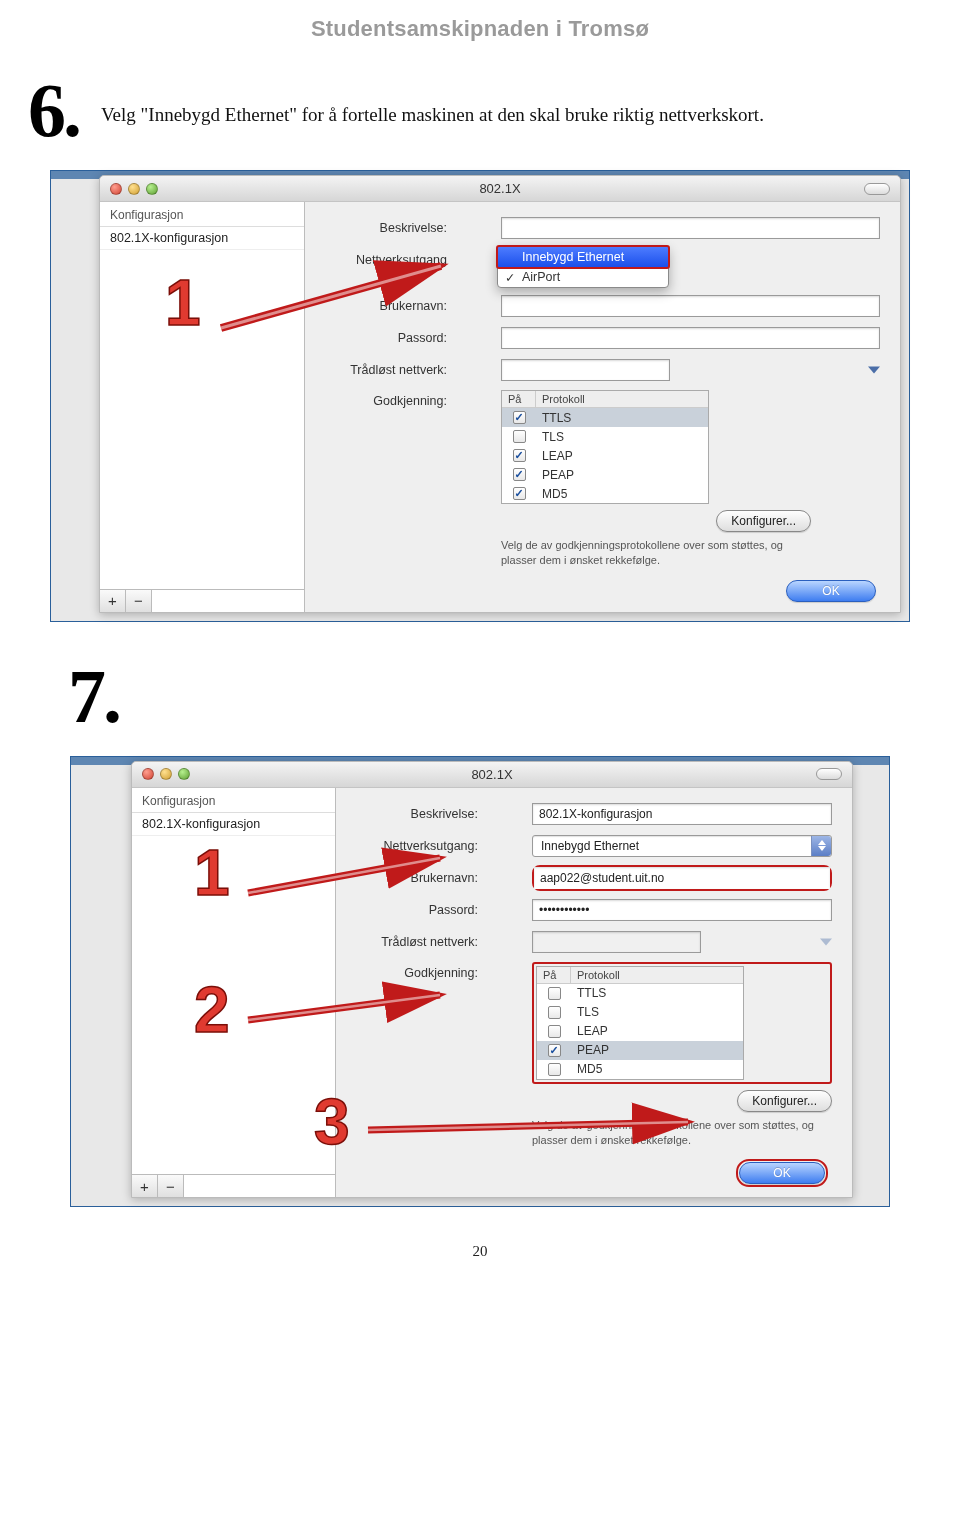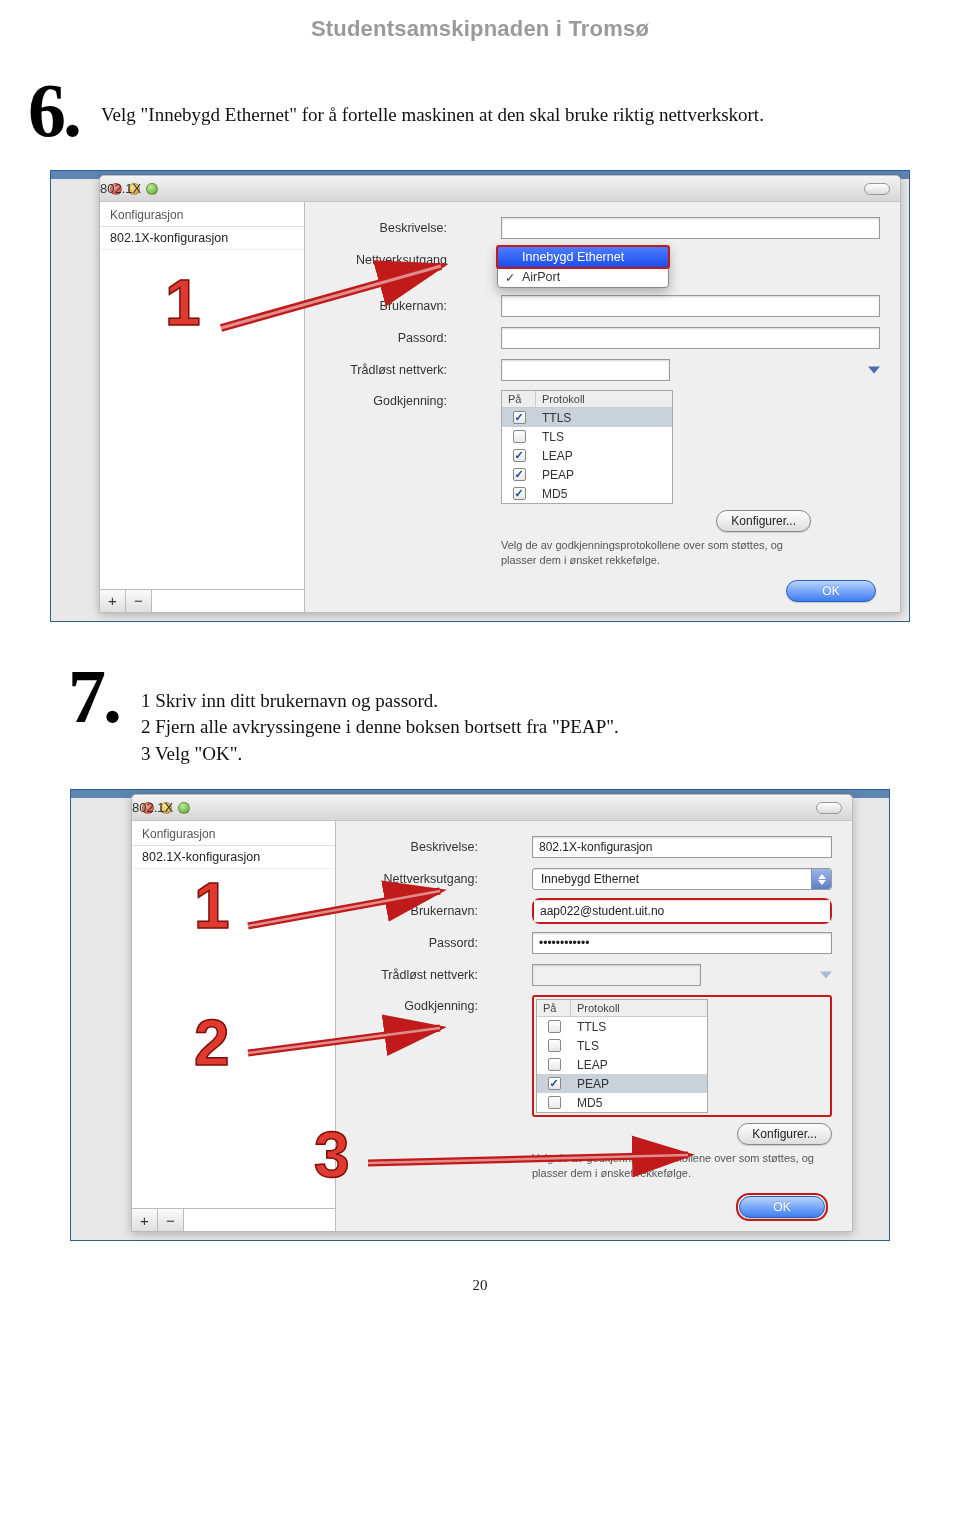--- a/index.html
+++ b/index.html
@@ -66,21 +66,21 @@
     align-items: center;
     padding: 0 10px;
     position: relative;
   }
   .lights { display: flex; gap: 6px; }
   .light { width: 12px; height: 12px; border-radius: 50%; border: 1px solid rgba(0,0,0,0.25); }
   .light.r { background: radial-gradient(circle at 35% 30%, #ff9e8f, #d14433); }
   .light.y { background: radial-gradient(circle at 35% 30%, #ffe08f, #d1a033); }
   .light.g { background: radial-gradient(circle at 35% 30%, #b6f08f, #5fa033); }
   .win-title {
-    position: absolute; left: 0; right: 0; text-align: left;
+    position: absolute; left: 0; right: 0; text-align: center;
     font-size: 13px; color: #333;
     pointer-events: none;
   }
   .pill { position: absolute; right: 10px; width: 26px; height: 12px; border: 1px solid #999; border-radius: 7px; background: linear-gradient(#fff,#dcdcdc); }
 
   .win-body { display: flex; min-height: 380px; }
   .sidebar {
     width: 205px;
     background: #fff;
     border-right: 1px solid #bcbcbc;
@@ -150,21 +150,21 @@
     gap: 1px;
   }
   .select-aqua .end .up, .select-aqua .end .dn {
     width: 0; height: 0; border-left: 4px solid transparent; border-right: 4px solid transparent;
   }
   .select-aqua .end .up { border-bottom: 5px solid #fff; }
   .select-aqua .end .dn { border-top: 5px solid #fff; }
 
   .proto-box {
     border: 1px solid #aaa; background: #fff;
-    width: 172px; font-size: 12px;
+    width: 208px; font-size: 12px;
   }
   .proto-hdr { display: flex; background: #eee; border-bottom: 1px solid #ccc; }
   .proto-hdr > div { padding: 2px 6px; font-size: 11px; color: #444; }
   .proto-hdr .c1 { width: 34px; border-right: 1px solid #ccc; }
   .proto-row { display: flex; align-items: center; height: 19px; }
   .proto-row.sel { background: #c9d1da; }
   .proto-row .c1 { width: 34px; display: flex; justify-content: center; }
   .proto-row .c2 { padding-left: 6px; }
   .chkbox {
     width: 13px; height: 13px; border: 1px solid #888;
@@ -349,25 +349,20 @@
           </svg>
         </div>
 
       </div>
     </div>
   </div>
 </div>
 
 <div class="step" style="margin-left:40px;">
   <div class="step-num">7.</div>
-  <div class="step-txt">
-    <div>1 Skriv inn ditt brukernavn og passord.</div>
-    <div>2 Fjern alle avkryssingene i denne boksen bortsett fra "PEAP".</div>
-    <div>3 Velg "OK".</div>
-  </div>
 </div>
 
 <div class="shot small">
   <div class="blue-bar"></div>
   <div class="mac-window">
     <div class="titlebar">
       <div class="lights">
         <div class="light r"></div>
         <div class="light y"></div>
         <div class="light g"></div>

